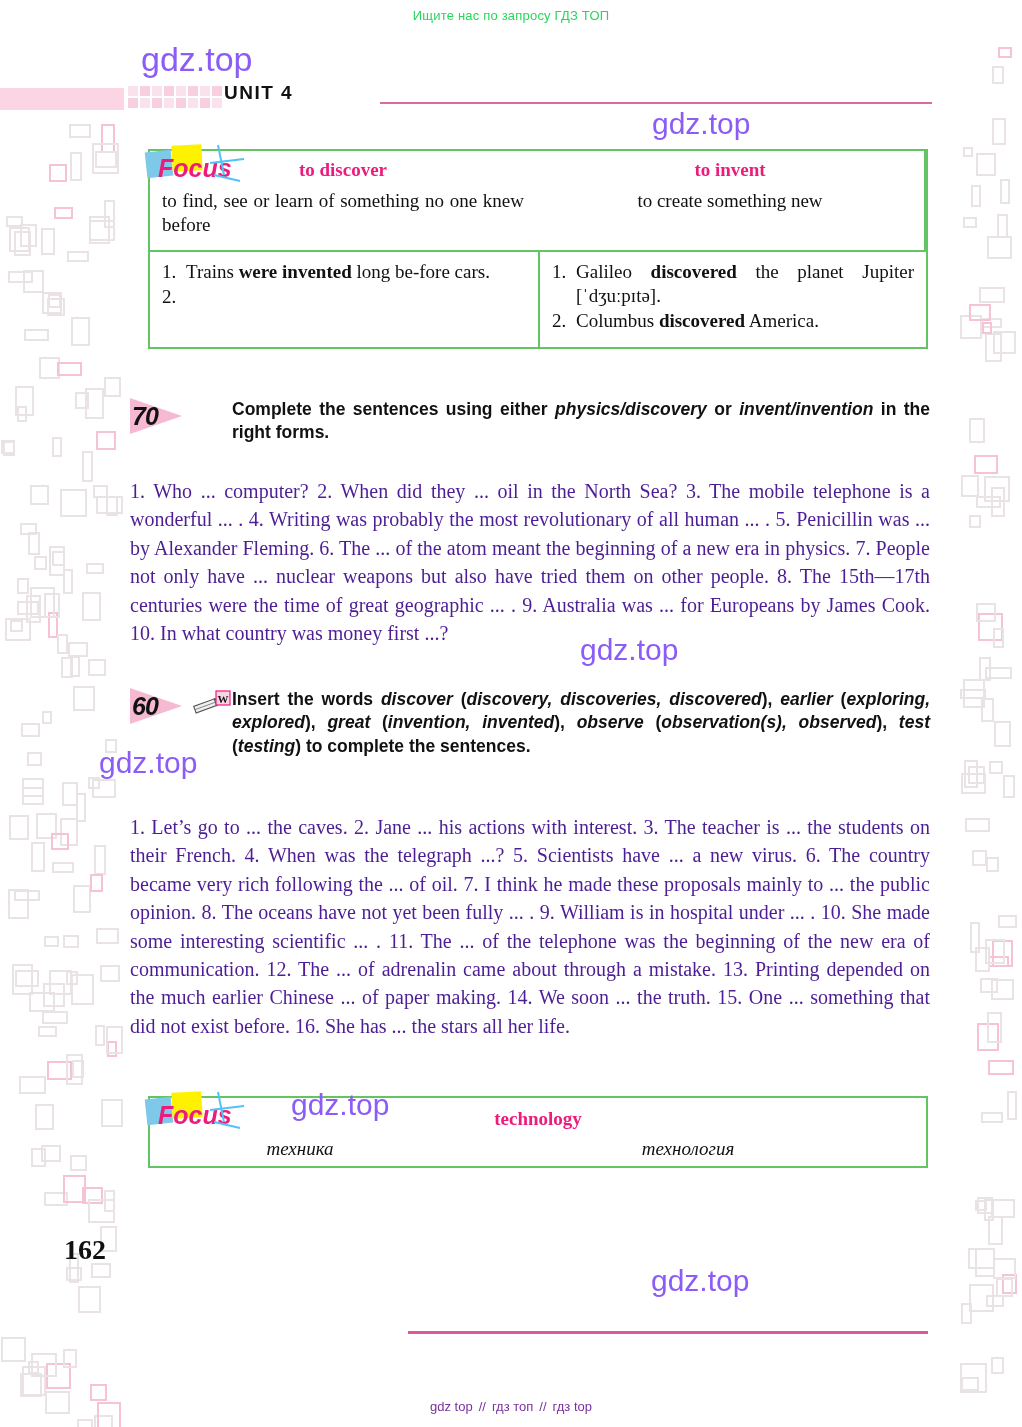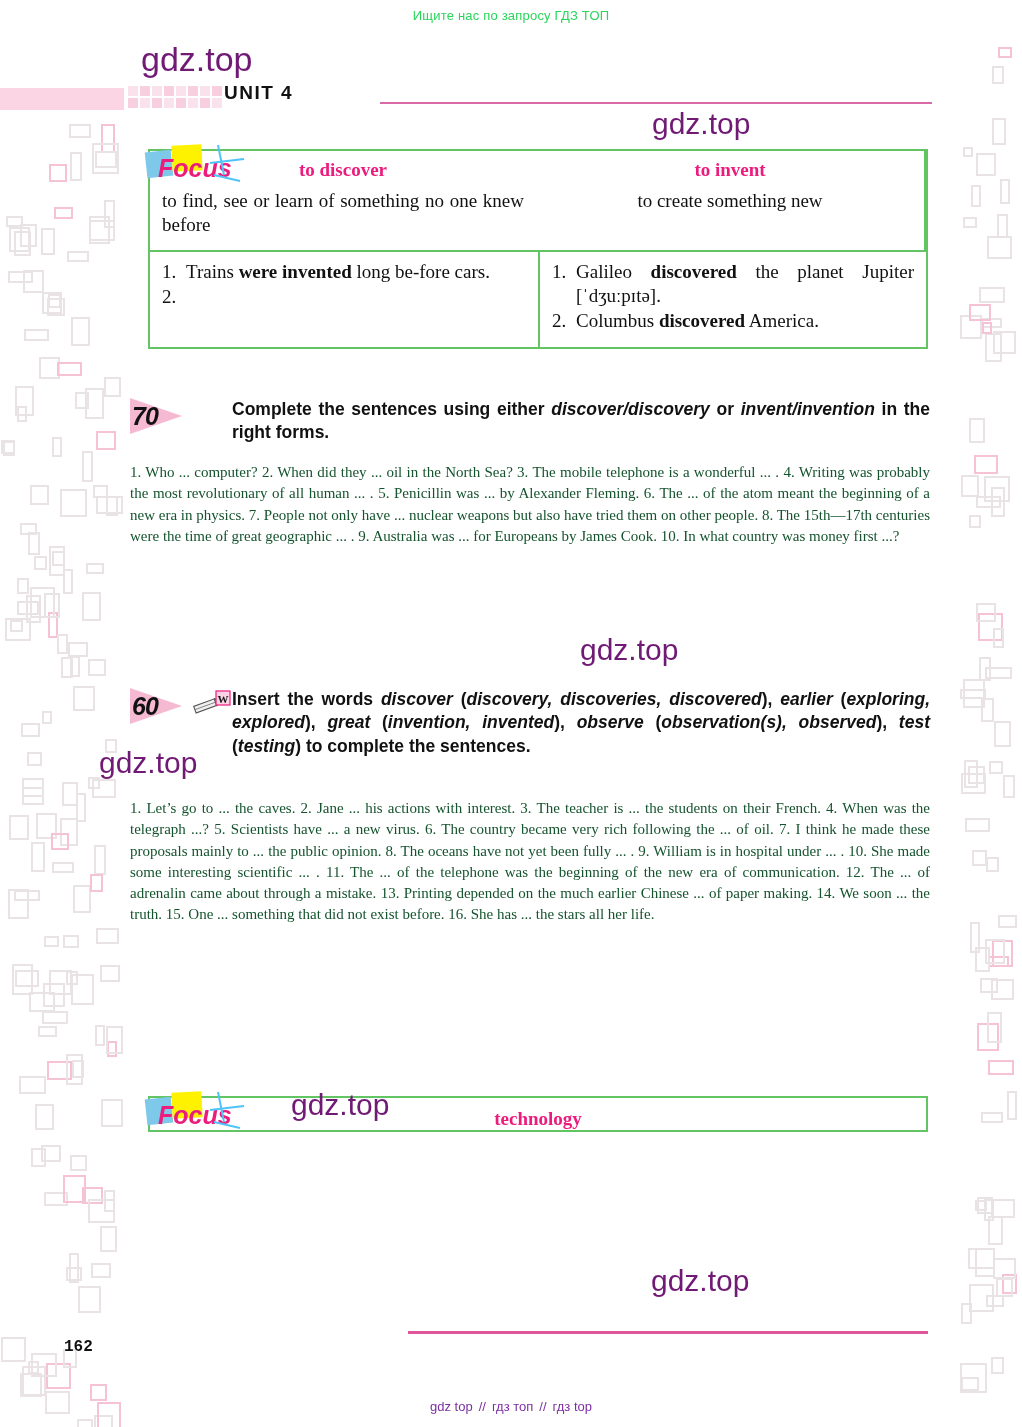--- a/index.html
+++ b/index.html
@@ -49,21 +49,21 @@
     font-family: "Liberation Sans", sans-serif;
     font-size: 13px;
     color: #28d65a;
     letter-spacing: .2px;
   }
 
   
   .wm {
     position: absolute;
     font-family: "Liberation Sans", sans-serif;
-    color: #701a75;
+    color: #8b5cf6;
     font-weight: 400;
     white-space: nowrap;
     z-index: 5;
   }
   .wm-1 { left: 141px; top: 40px;   font-size: 34px; }
   .wm-2 { left: 652px; top: 107px;  font-size: 30px; }
   .wm-3 { left: 580px; top: 633px;  font-size: 30px; }
   .wm-4 { left: 99px;  top: 746px;  font-size: 30px; }
   .wm-5 { left: 291px; top: 1088px; font-size: 30px; }
   .wm-6 { left: 651px; top: 1264px; font-size: 30px; }
@@ -238,37 +238,38 @@
     font-size: 17.5px;
     line-height: 1.33;
     color: #111;
     text-align: justify;
   }
   .ex-title i { font-style: italic; }
   #ex-70 .ex-title { margin-left: 102px; }
 
   .ex-body {
     font-family: "Liberation Serif", serif;
-    font-size: 15px;
+    font-size: 20px;
     line-height: 1.42;
-    color: #14532d;
+    color: #4c1d95;
     text-align: justify;
     text-justify: inter-word;
+    margin-top: 15px;
   }
   #body-70 { position: absolute; left: 130px; top: 462px;  width: 800px; }
   #body-71 { position: absolute; left: 130px; top: 798px;  width: 800px; }
 
   
   .page-num {
     position: absolute;
     left: 64px;
-    top: 1338px;
-    font-family: Liberation Mono, monospace;
+    top: 1234px;
+    font-family: Liberation Serif, serif;
     font-weight: bold;
-    font-size: 16px;
+    font-size: 28px;
     color: #111;
   }
   .page-num-bg {
     position: absolute;
     left: 52px;
     top: 1288px;
     width: 46px;
     height: 46px;
     background: #fff;
     border-radius: 50%;
@@ -574,21 +575,21 @@
         </ul>
     </div>
   </div>
 </div>
 
 <div class="exercise" id="ex-70">
   <div class="ex-badge">
     <div class="badge-arrow"></div>
     <div class="badge-num">70</div>
   </div>
-  <div class="ex-title">Complete the sentences using either <i>discover/discovery</i> or <i>invent/invention</i> in the right forms.</div>
+  <div class="ex-title">Complete the sentences using either <i>physics/discovery</i> or <i>invent/invention</i> in the right forms.</div>
 </div>
 <div class="ex-body" id="body-70">1. Who ... computer? 2. When did they ... oil in the North Sea? 3. The mobile telephone is a wonderful ... . 4. Writing was probably the most revolutionary of all human ... . 5. Penicillin was ... by Alexander Fleming. 6. The ... of the atom meant the beginning of a new era in physics. 7. People not only have ... nuclear weapons but also have tried them on other people. 8. The 15th—17th centuries were the time of great geographic ... . 9. Australia was ... for Europeans by James Cook. 10. In what country was money first ...?</div>
 
 <div class="exercise" id="ex-71">
   <div class="ex-badge">
     <div class="badge-arrow"></div>
     <div class="badge-num">60</div>
   </div>
   <div class="ex-icon">
     <svg viewBox="0 0 40 28" width="40" height="28">
@@ -614,20 +615,24 @@
       <g stroke="#4fc3f7" stroke-width="2" fill="none">
         <line x1="74" y1="4" x2="80" y2="34"></line>
         <line x1="66" y1="22" x2="100" y2="18"></line>
         <line x1="70" y1="34" x2="96" y2="40"></line>
       </g>
     </svg>
   </div>
 
   <div class="divider-below">
     <div class="tech-word">technology</div>
+    <div class="tech-sub">
+      <div class="c1">техника</div>
+      <div class="c2">технология</div>
+    </div>
   </div>
 
 </div>
 
 <div class="page-num-bg"></div>
 <div class="page-num">162</div>
 <div class="footer-rule"></div>
 <div class="footer-links" id="footer-links"><span>gdz top</span><span>//</span><span>гдз топ</span><span>//</span><span>гдз top</span></div>
 
 </body></html>

